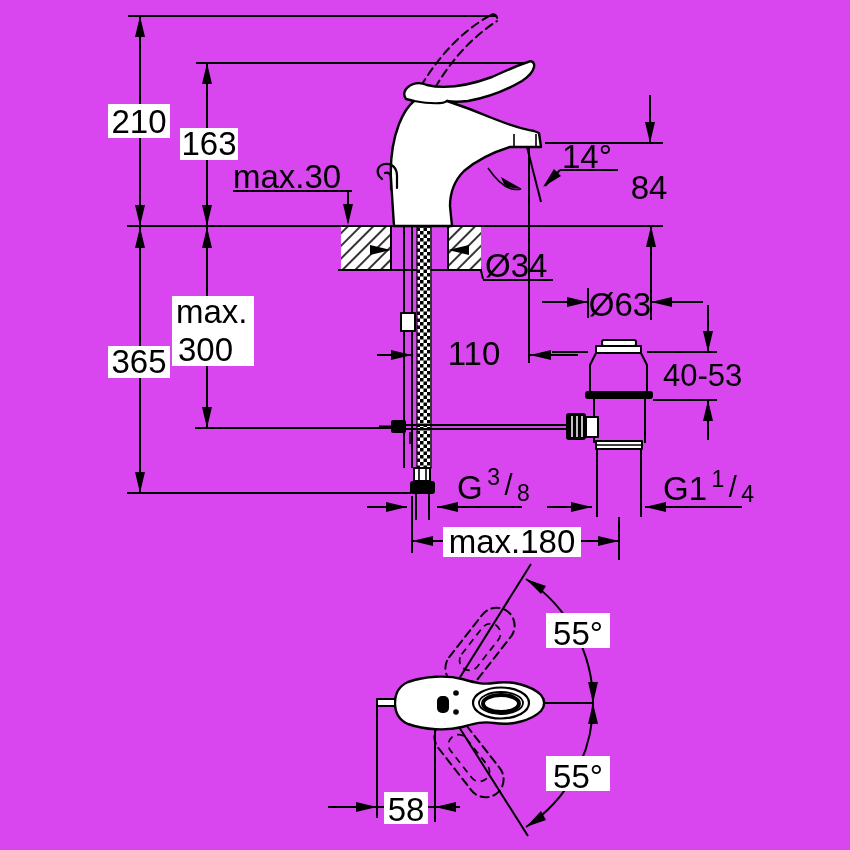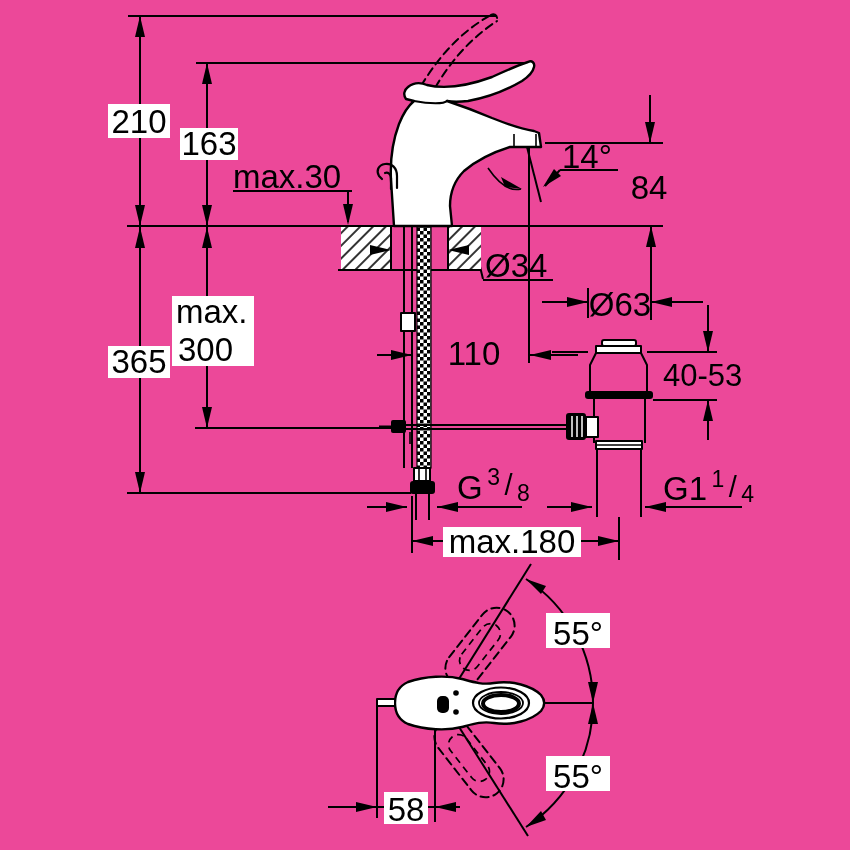--- a/index.html
+++ b/index.html
@@ -1,16 +1,16 @@
 <!DOCTYPE html>
 <html><head>
 <meta charset="utf-8">
 <style>
   html,body{margin:0;padding:0;background:#ffffff;}
-  .stage{width:850px;height:850px;position:relative;background:#ec4899;overflow:hidden;}
+  .stage{width:850px;height:850px;position:relative;background:#d946ef;overflow:hidden;}
   svg{display:block;}
   text{font-family:"Liberation Sans","DejaVu Sans",sans-serif;fill:#000;}
   .dim{font-size:33px;}
   .dim-sm{font-size:31px;}
   .ln{stroke:#000;stroke-width:2;fill:none;}
   .ln-thin{stroke:#000;stroke-width:1.6;fill:none;}
   .outline{stroke:#000;stroke-width:2.4;fill:#fff;stroke-linejoin:round;stroke-linecap:round;}
   .outline-nf{stroke:#000;stroke-width:2.2;fill:none;stroke-linejoin:round;stroke-linecap:round;}
   .dash{stroke:#000;stroke-width:2;fill:none;stroke-dasharray:8 5;stroke-linecap:round;}
   .dash-thin{stroke:#000;stroke-width:1.7;fill:none;stroke-dasharray:7 5;}

